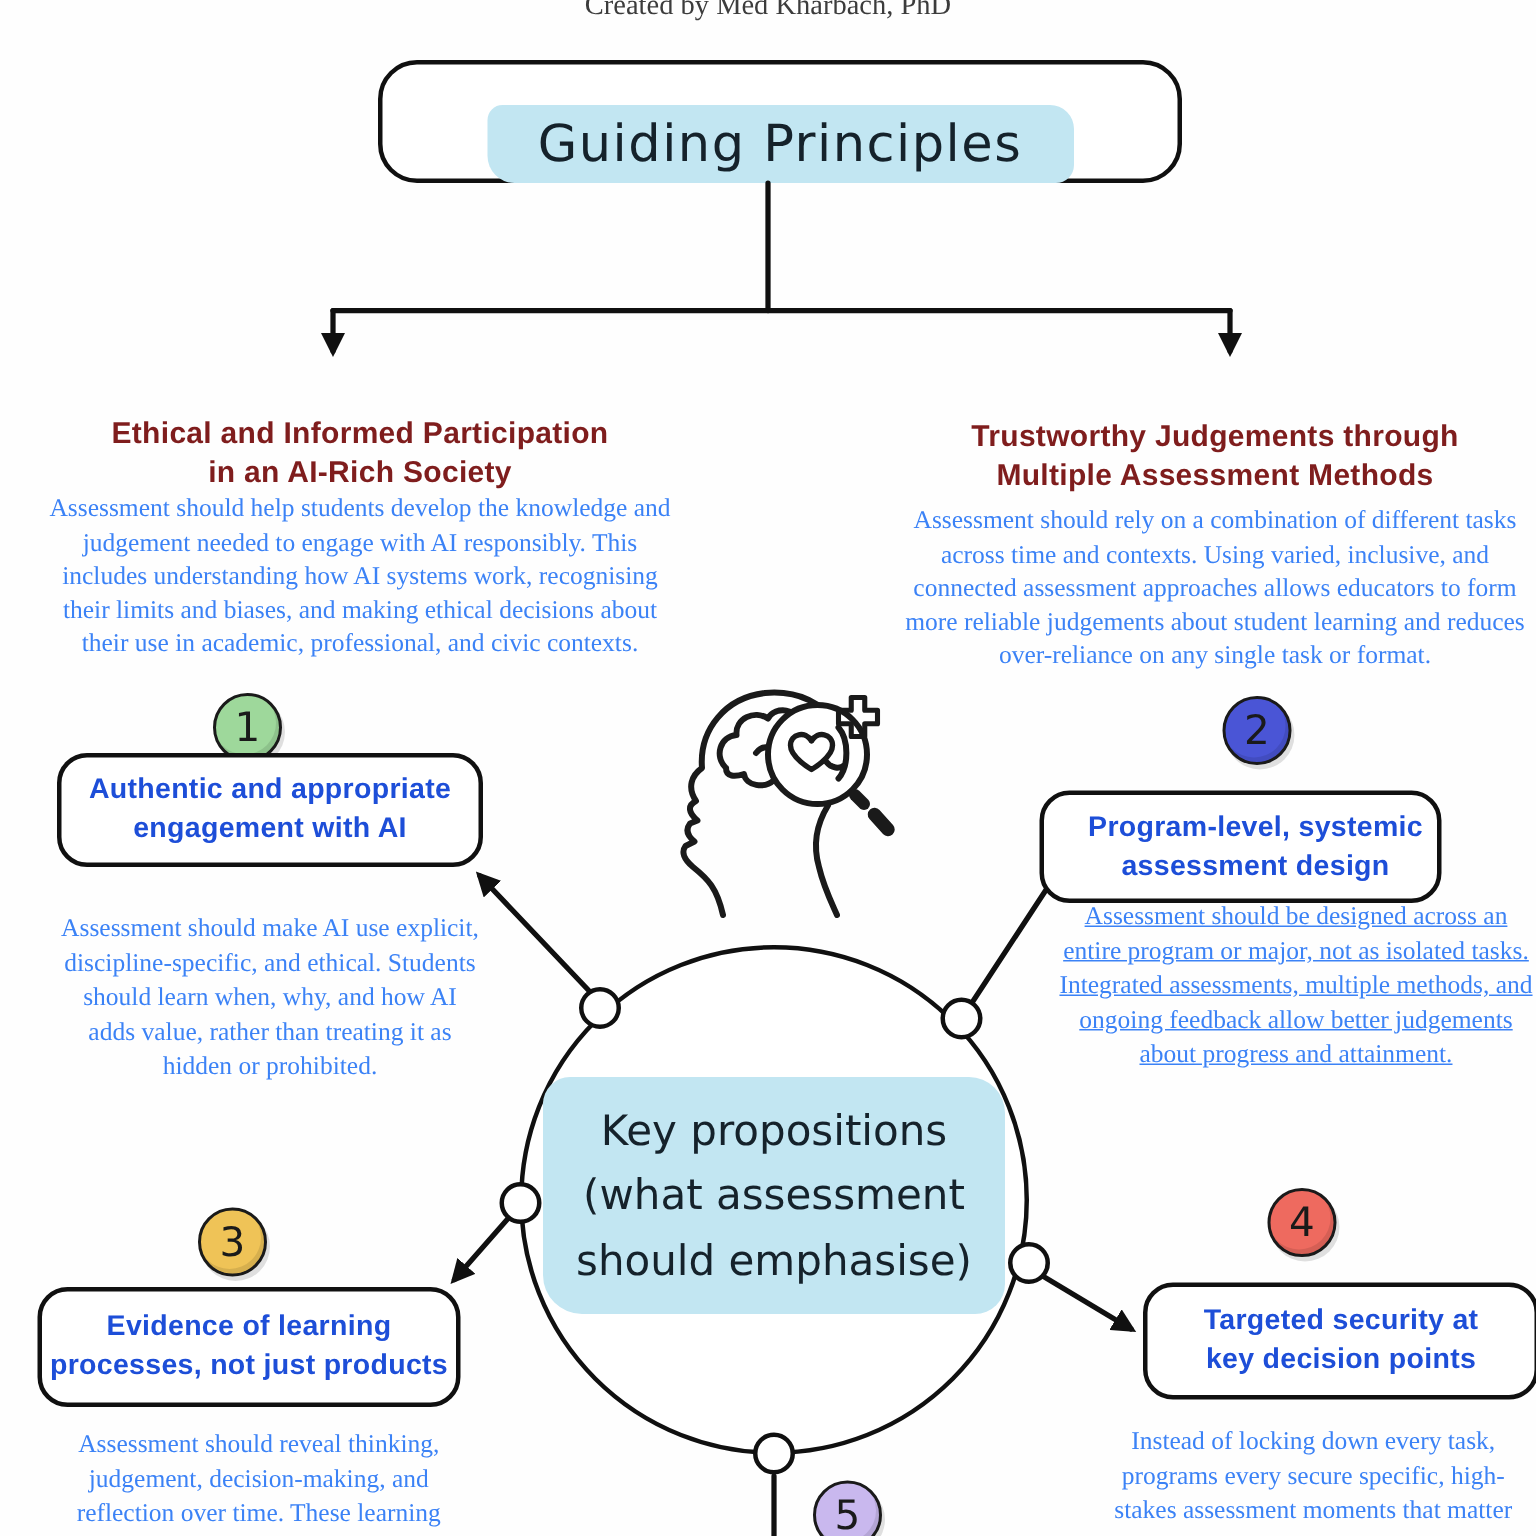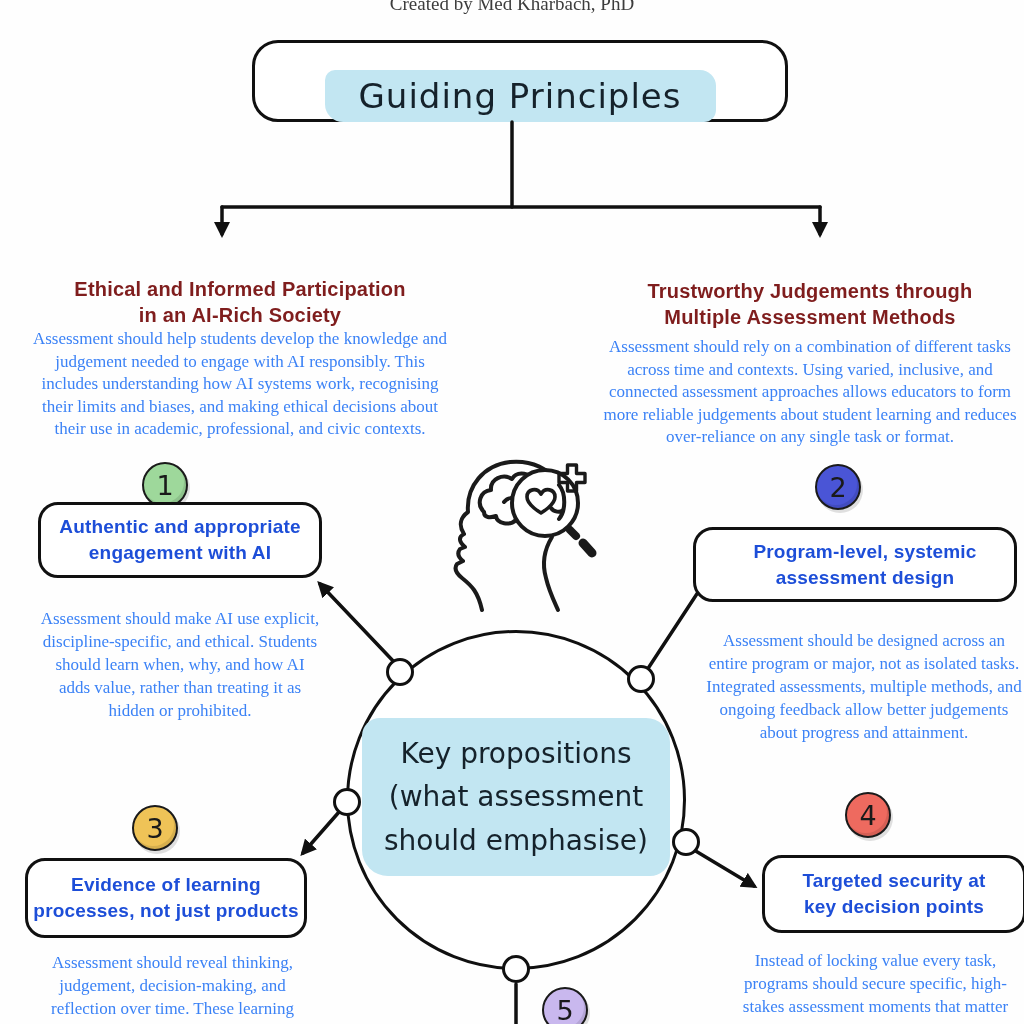--- a/index.html
+++ b/index.html
@@ -132,33 +132,33 @@
     <path d="M163 91 L172 101" stroke-width="9"></path>
   </g>
 </svg>
 
 <div class="abs num-circle" style="left:142px; top:462px; background:#9ed89b;">1</div>
 <div class="abs prop-box pre" style="left:38px; top:502px; width:284px; height:76px;">Authentic and appropriate
 engagement with AI</div>
 <div class="abs prop-body serif" style="left:38px; top:608px; width:284px;">Assessment should make AI use explicit, discipline-specific, and ethical. Students should learn when, why, and how AI adds value, rather than treating it as hidden or prohibited.</div>
 
 <div class="abs num-circle" style="left:815px; top:464px; background:#4a55d6;">2</div>
-<div class="abs prop-box pre" style="left:693px; top:527px; width:324px; height:75px;padding-left:20px;">Program-level, systemic
+<div class="abs prop-box pre" style="left:693px; top:527px; width:268px; height:75px;padding-left:20px;">Program-level, systemic
 assessment design</div>
-<div class="abs prop-body serif" style="left:703px; top:630px; width:322px;">Assessment should be designed across an entire program or major, not as isolated tasks. Integrated assessments, multiple methods, and ongoing feedback allow better judgements about progress and attainment.</div>
+<div class="abs prop-body serif" style="left:703px; top:600px; width:322px;text-decoration:underline;">Assessment should be designed across an entire program or major, not as isolated tasks. Integrated assessments, multiple methods, and ongoing feedback allow better judgements about progress and attainment.</div>
 
 <div class="abs num-circle" style="left:132px; top:805px; background:#efc357;">3</div>
 <div class="abs prop-box pre" style="left:25px; top:858px; width:282px; height:80px;">Evidence of learning
 processes, not just products</div>
 <div class="abs prop-body serif" style="left:25px; top:952px; width:295px;">Assessment should reveal thinking, judgement, decision-making, and reflection over time. These learning</div>
 
 <div class="abs num-circle" style="left:845px; top:792px; background:#ee6a5f;">4</div>
 <div class="abs prop-box pre" style="left:762px; top:855px; width:264px; height:78px;">Targeted security at
 key decision points</div>
-<div class="abs prop-body serif" style="left:728px; top:950px; width:295px;">Instead of locking value every task, programs should secure specific, high-stakes assessment moments that matter</div>
+<div class="abs prop-body serif" style="left:728px; top:950px; width:295px;">Instead of locking down every task, programs every secure specific, high-stakes assessment moments that matter</div>
 
 <div class="abs num-circle" style="left:542px; top:987px; background:#c9b8ee;">5</div>
 
 <div class="abs big-circle"></div>
 <div class="abs center-label hand pre">Key propositions
 (what assessment
 should emphasise)</div>
 
 <div class="abs node" style="left:386px; top:658px;"></div>
 <div class="abs node" style="left:627px; top:665px;"></div>

